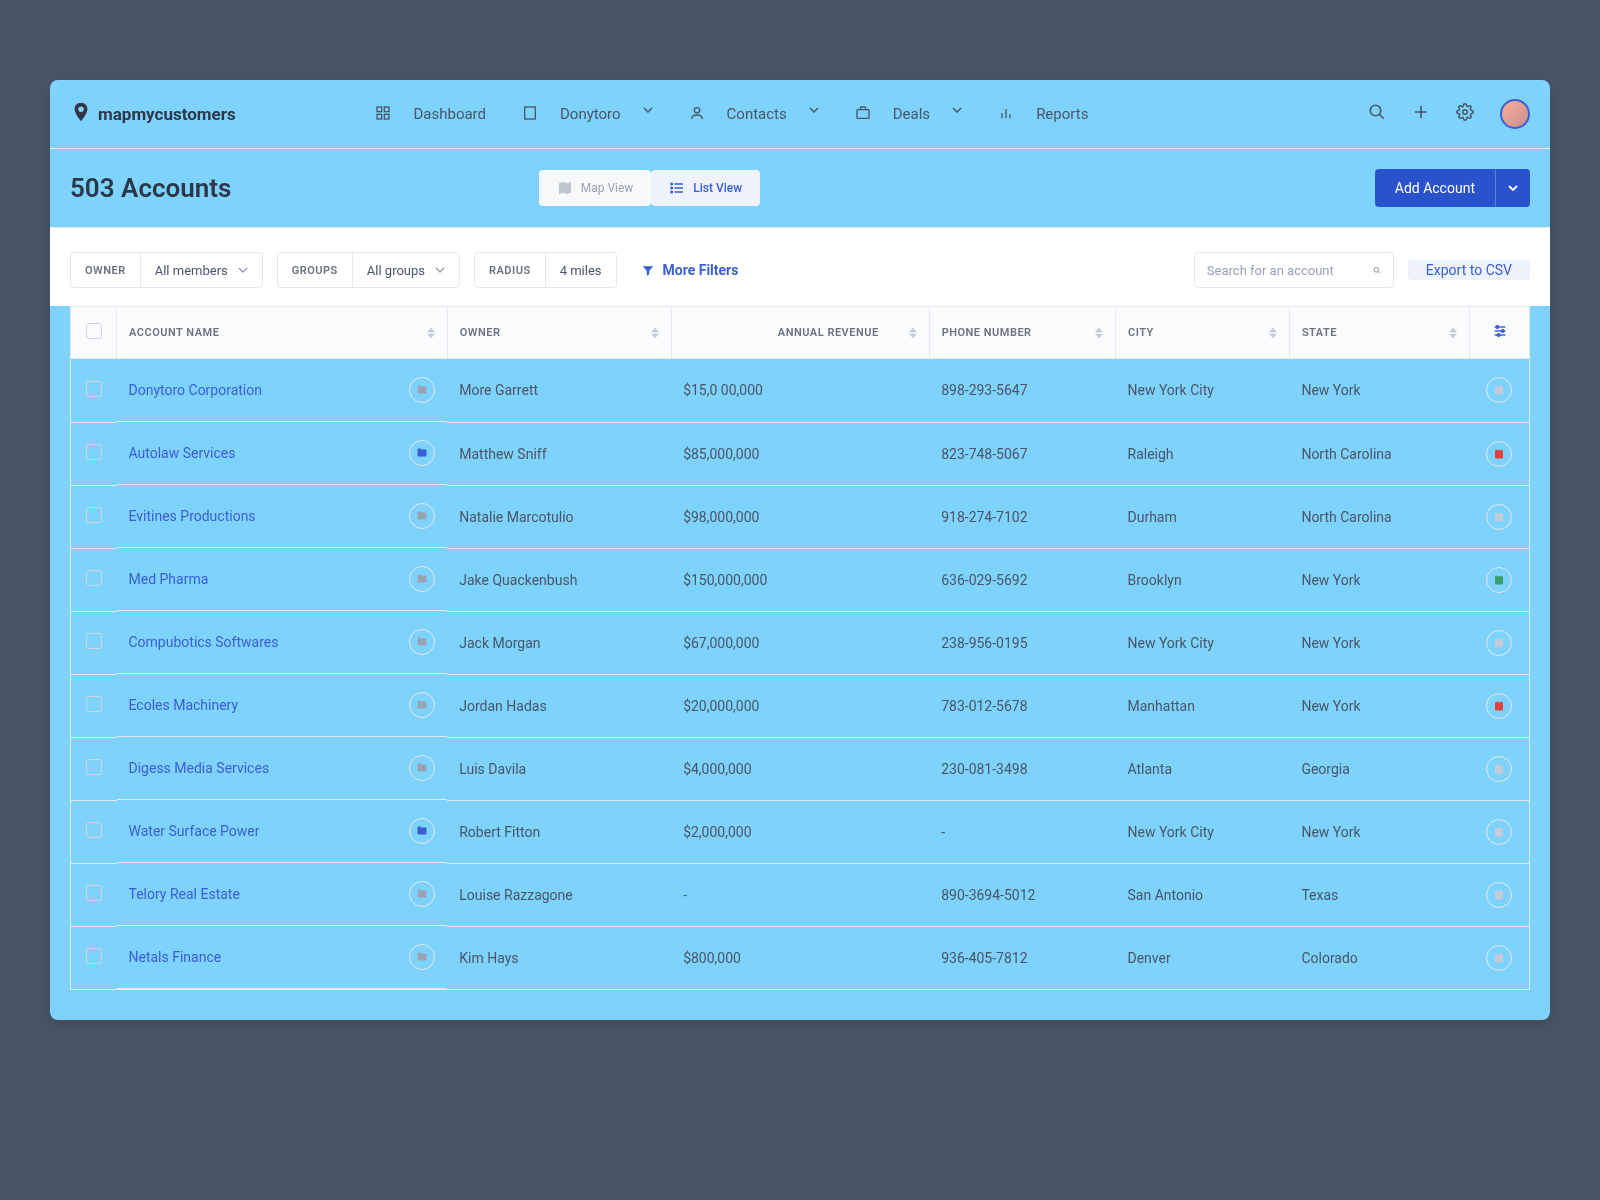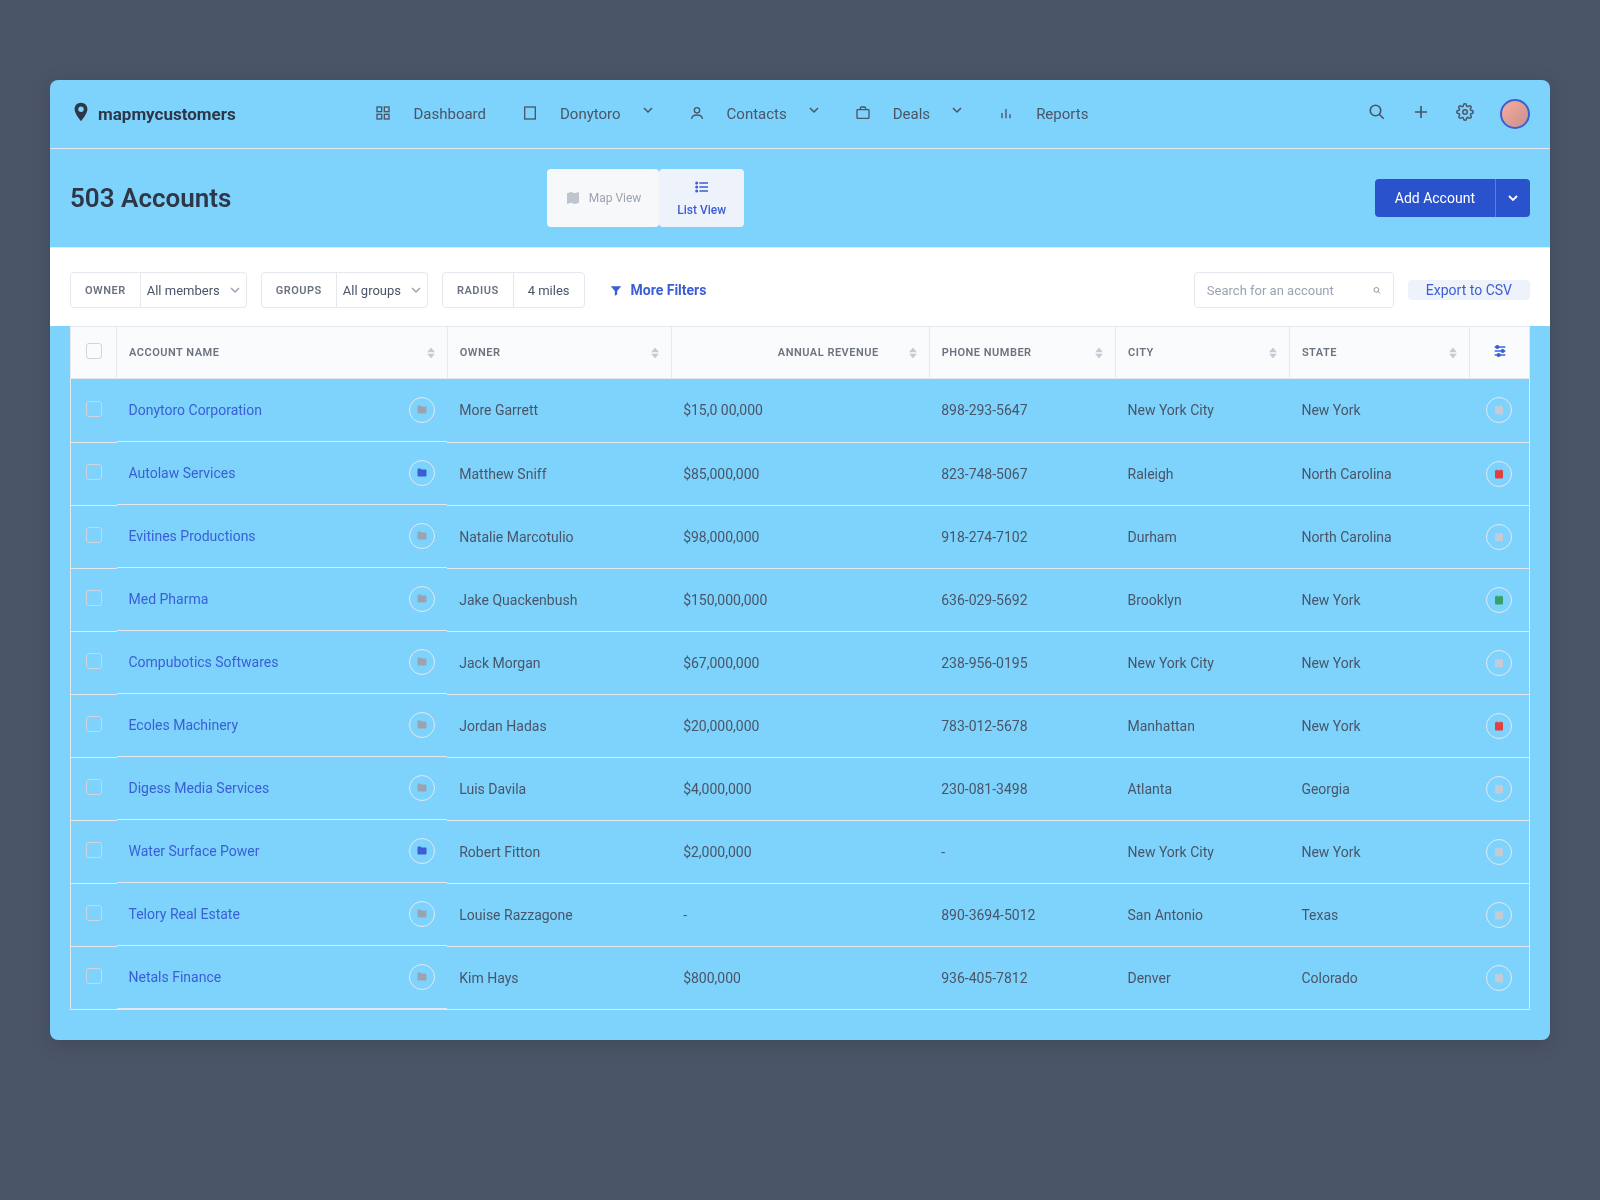--- a/index.html
+++ b/index.html
@@ -14,30 +14,30 @@
 .chev { width:10px !important; height:10px !important; }
 .topbar-actions { display:flex; align-items:center; gap:26px; margin-left:auto; }
 .topbar-actions .ic { color:#4a5568; cursor:pointer; }
 .topbar-actions svg { width:18px; height:18px; }
 .avatar { width:30px; height:30px; border-radius:50%; background:linear-gradient(135deg,#f6ad9a,#c98f8f); border:2px solid #3b5ed6; cursor:pointer; }
 .subbar { display:flex; align-items:center; padding:20px 20px; border-bottom:1px solid #e5e8ef; }
 .page-title { font-size:26px; font-weight:600; color:#2d3748; }
 .viewtoggle { display:flex; margin-left:auto; margin-right:auto; }
 .vt-btn { display:flex; align-items:center; gap:8px; padding:10px 18px; font-size:12px; cursor:pointer; border-radius:4px; }
 .vt-map { background:#f7f8fa; color:#9aa3b2; }
-.vt-list { background:#eef2fb; color:#3b5ed6; font-weight:500;flex-direction:column; }
+.vt-list { background:#eef2fb; color:#3b5ed6; font-weight:500; }
 .vt-btn svg { width:16px; height:16px; }
 .addacct { display:flex; margin-left:auto; }
 .addacct-btn { background:#2952cc; color:#fff; padding:11px 20px; font-size:14px; border-radius:4px 0 0 4px; cursor:pointer; }
 .addacct-drop { background:#2952cc; color:#fff; padding:11px 12px; border-left:1px solid rgba(255,255,255,0.25); border-radius:0 4px 4px 0; cursor:pointer; display:flex; align-items:center; }
 .addacct-drop svg { width:10px; height:10px; }
 .filters { display:flex; align-items:center; gap:14px; padding:24px 20px 18px; background:#fff; }
 .filter-box { display:flex; align-items:center; border:1px solid #e5e8ef; border-radius:4px; height:36px; }
 .filter-label { padding:0 14px; font-size:11px; letter-spacing:0.5px; color:#6b7280; font-weight:600; }
-.filter-val { display:flex; align-items:center; gap:10px; padding:0 6px; border-left:1px solid #e5e8ef; font-size:13px; color:#4a5568; height:100%; cursor:pointer; }
+.filter-val { display:flex; align-items:center; gap:10px; padding:0 14px; border-left:1px solid #e5e8ef; font-size:13px; color:#4a5568; height:100%; cursor:pointer; }
 .filter-val svg { width:10px; height:10px; color:#9aa3b2; }
 .filter-val-plain { padding:0 14px; border-left:1px solid #e5e8ef; font-size:13px; color:#4a5568; display:flex; align-items:center; height:100%; }
 .morefilters { display:flex; align-items:flex-end; gap:8px; color:#3b5ed6; font-size:14px; font-weight:700; cursor:pointer; margin-left:10px; }
 .morefilters svg { width:14px; height:14px; }
 .search-box { margin-left:auto; display:flex; align-items:center; border:1px solid #e5e8ef; border-radius:4px; height:36px; padding:0 12px; width:200px; }
 .search-box input { border:none; outline:none; font-size:13px; color:#4a5568; flex:1; }
 .search-box input::placeholder { color:#9aa3b2; }
 .search-box svg { width:15px; height:15px; color:#6b7280; }
 .export-btn { background:#eef2fb; color:#3b5ed6; padding:0 18px; height:20px; display:flex; align-items:center; font-size:14px; border-radius:4px; cursor:pointer; }
 .table-wrap { padding:0 20px 30px; }

